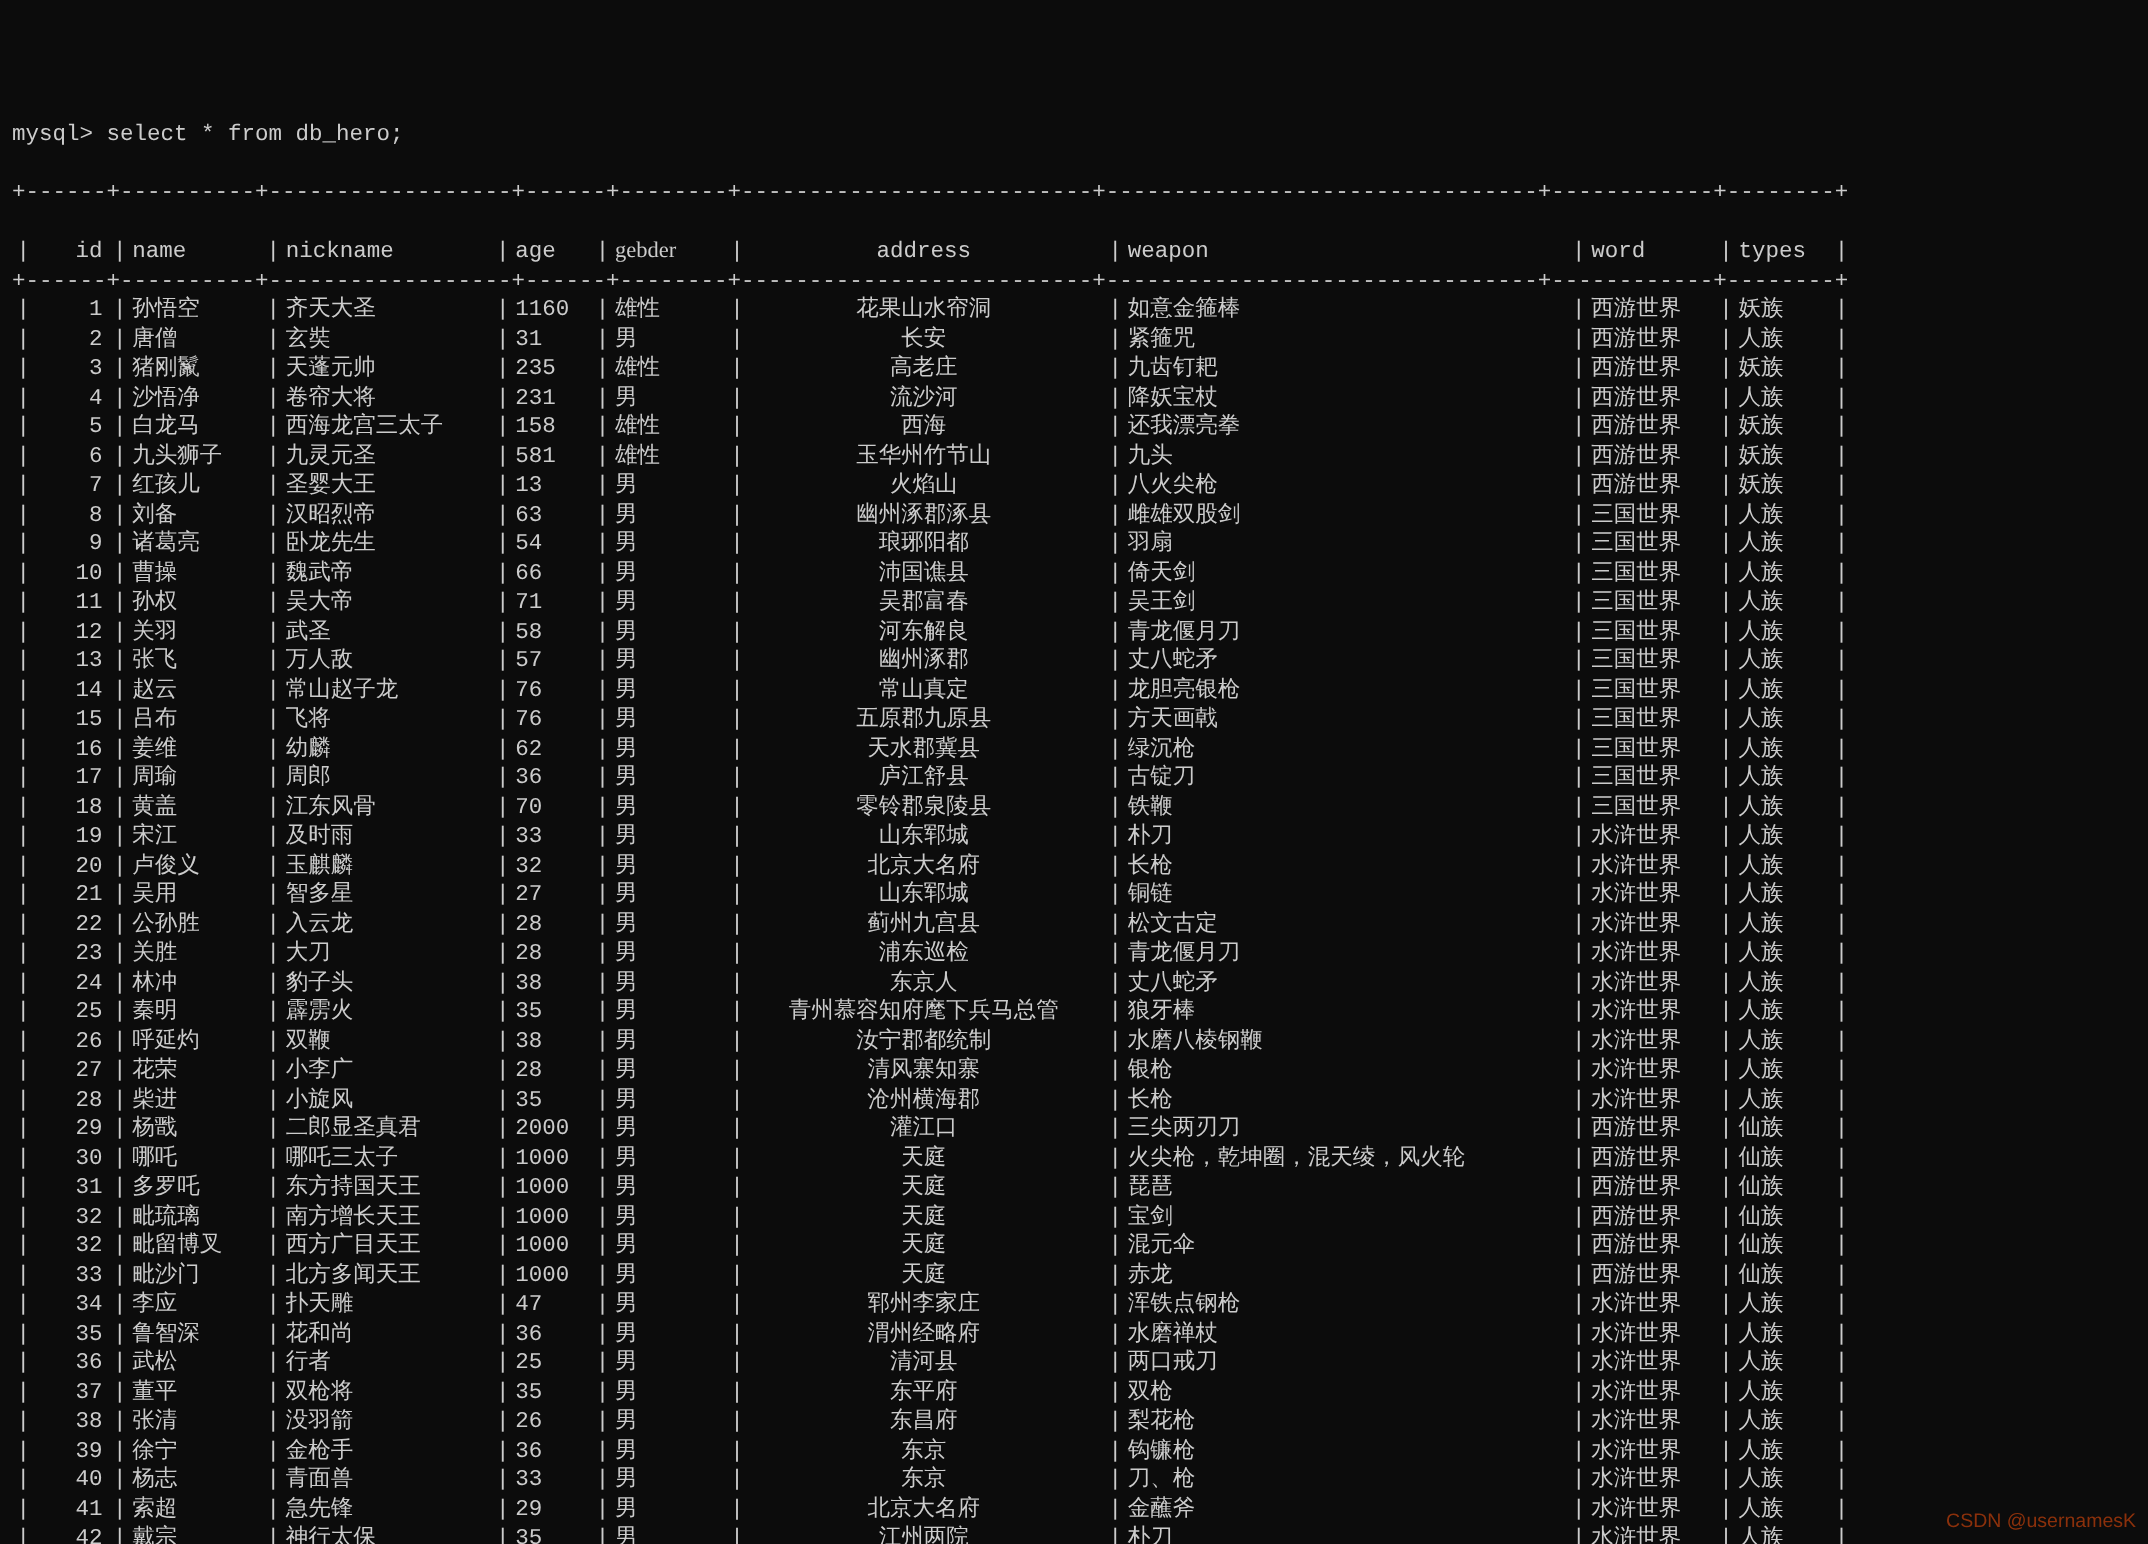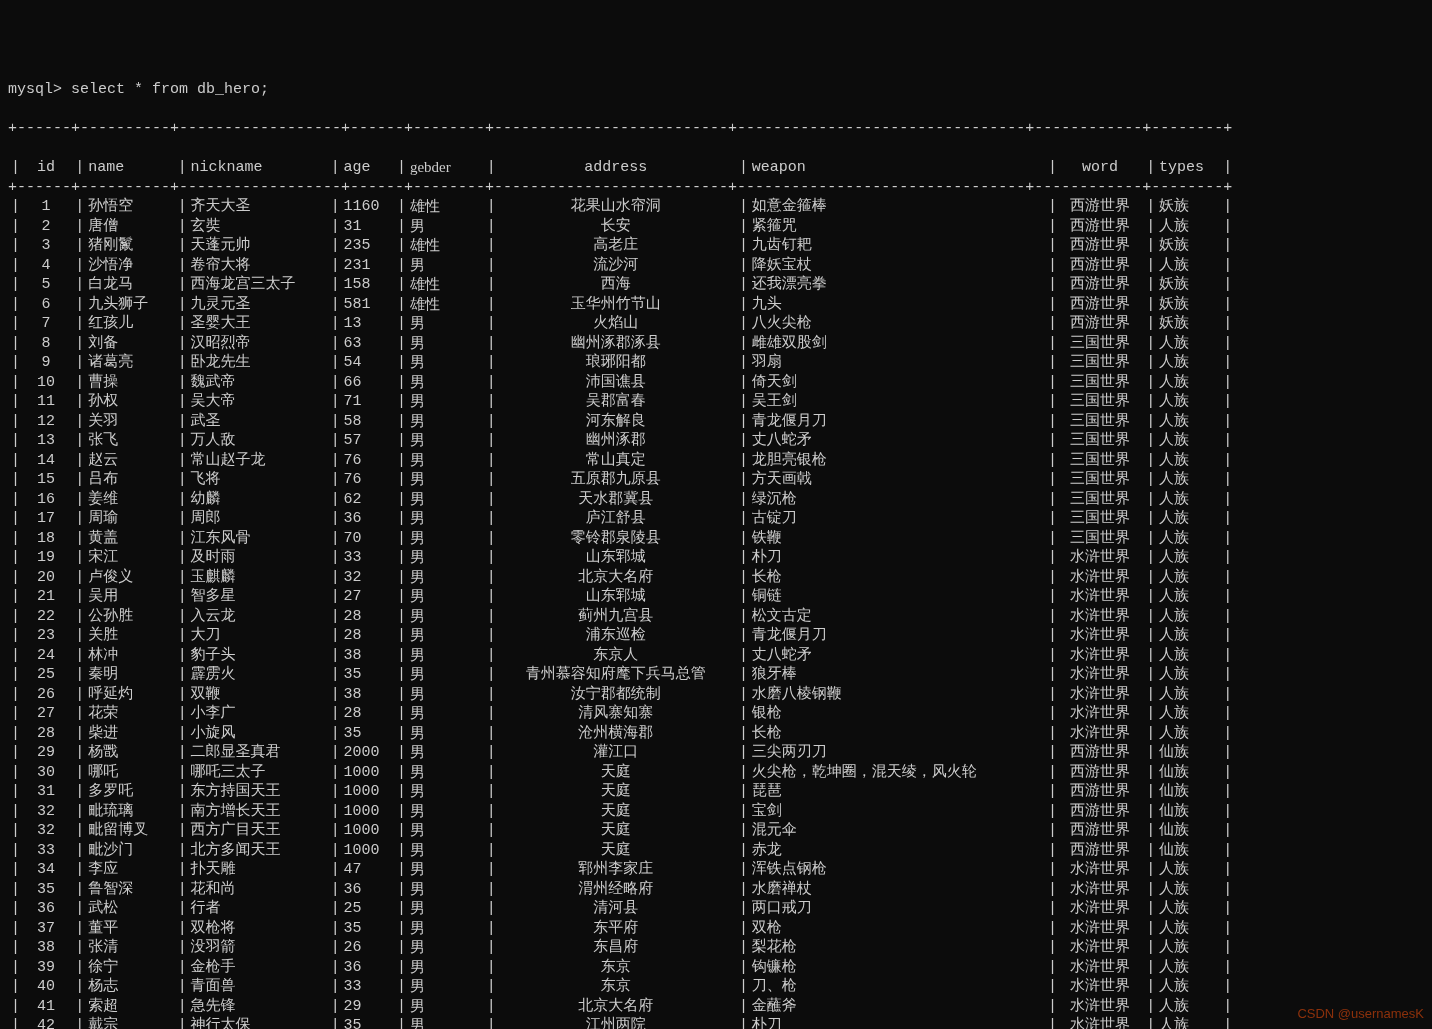--- a/index.html
+++ b/index.html
@@ -22,28 +22,28 @@
     font-size: inherit;
   }
   td, th {
     padding: 0 4px 0 0;
     text-align: left;
     vertical-align: top;
     font-weight: normal;
     white-space: nowrap;
   }
   .pipe { color: #cccccc; padding: 0 3px; }
-  .col-id { text-align: center; min-width: 46px; }
+  .col-id { text-align: right; min-width: 46px; }
   .col-name { min-width: 82px; }
   .col-nick { min-width: 130px; }
   .col-age { text-align: left; min-width: 48px; }
   .col-geb { min-width: 70px; font-family: Liberation Serif, serif; }
   .col-addr { min-width: 224px; text-align: center; }
   .col-weap { min-width: 278px; }
-  .col-word { min-width: 78px; text-align: center; }
+  .col-word { min-width: 78px; }
   .col-types { min-width: 58px; }
   .watermark {
     position: fixed;
     right: 8px;
     bottom: 6px;
     color: #c2410c;
     font-size: 13px;
     font-family: Arial, sans-serif;
     opacity: 0.7;
   }

